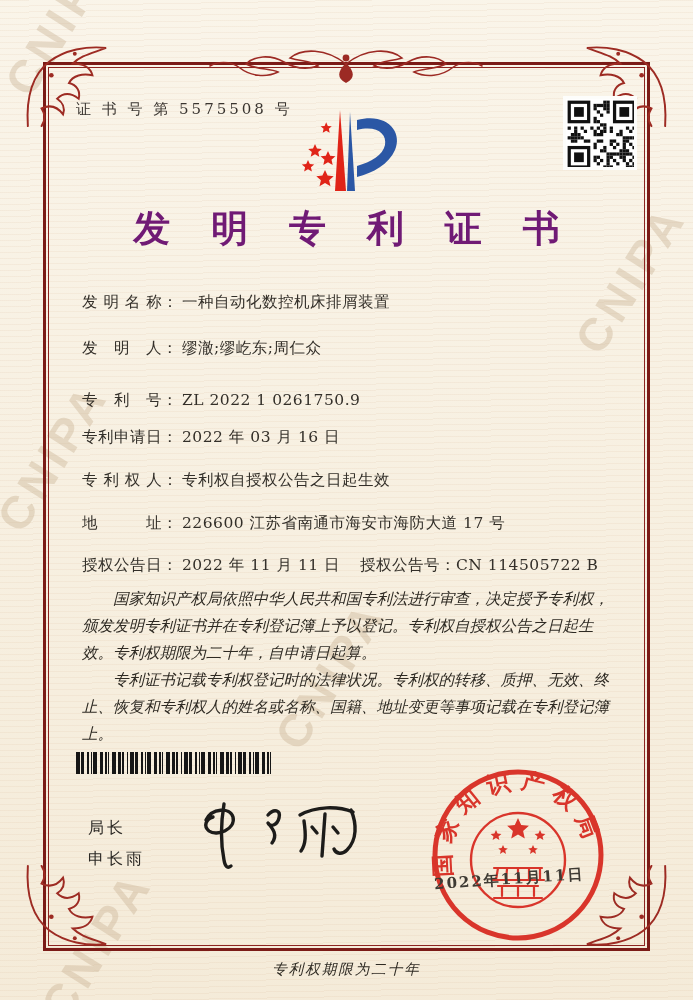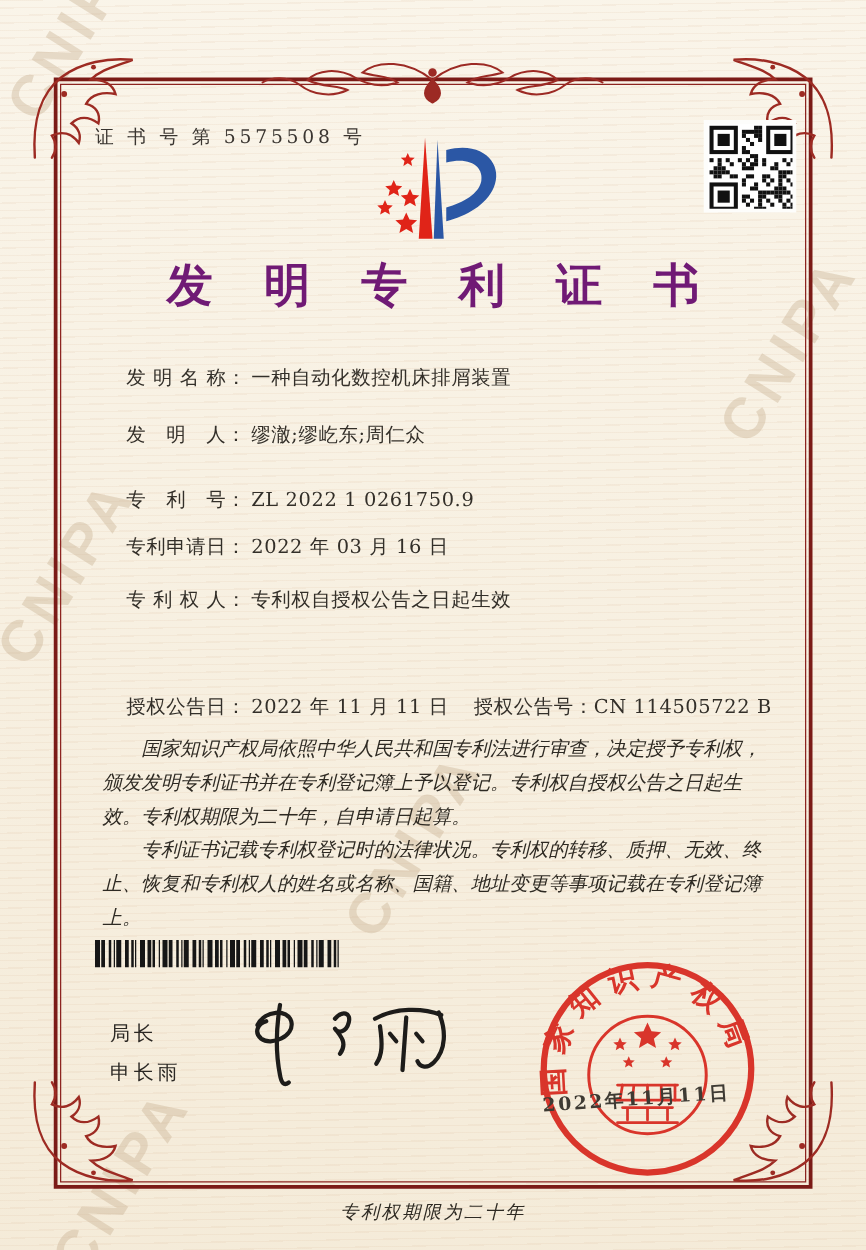--- a/index.html
+++ b/index.html
@@ -40,21 +40,21 @@
     font-size:15px;letter-spacing:3px;color:#3a3530;
   }
   .logo{position:absolute;left:283px;top:98px;z-index:3;}
   .qr{position:absolute;left:563px;top:96px;z-index:3;background:#fdfdfb;padding:3px;}
   .title{
     position:absolute;left:0;top:204px;width:100%;text-align:center;z-index:3;
     font-size:37px;font-weight:bold;letter-spacing:14px;text-indent:14px;color:#701a75;
   }
   .row{
     position:absolute;left:82px;z-index:3;
-    font-size:15.5px;color:#332f29;letter-spacing:0.5px;white-space:nowrap;margin-left:19px;
+    font-size:15.5px;color:#332f29;letter-spacing:0.5px;white-space:nowrap;
   }
   .row .lab{display:inline-block;width:100px;}
   .row .cell2{position:absolute;left:278px;top:0;white-space:nowrap;}
   .paras{
     position:absolute;left:82px;top:586px;width:534px;z-index:3;
     font-size:15.5px;line-height:27px;color:#2e2a23;font-style:italic;
   }
   .paras p{margin:0;text-indent:2em;}
   .barcode{position:absolute;left:76px;top:752px;z-index:3;}
   .sign-block{
@@ -280,20 +280,23 @@
   </div>
   <div class="row" style="top:390px;">
     <span class="lab">专　利　号：</span><span>ZL 2022 1 0261750.9</span>
   </div>
   <div class="row" style="top:427px;">
     <span class="lab">专利申请日：</span><span>2022 年 03 月 16 日</span>
   </div>
   <div class="row" style="top:470px;">
     <span class="lab">专 利 权 人：</span><span>专利权自授权公告之日起生效</span>
   </div>
+  <div class="row" style="top:513px;">
+    <span class="lab">地　　　址：</span><span>226600 江苏省南通市海安市海防大道 17 号</span>
+  </div>
   <div class="row" style="top:555px;">
     <span class="lab">授权公告日：</span><span>2022 年 11 月 11 日</span>
     <span class="cell2"><span>授权公告号：</span><span>CN 114505722 B</span></span>
   </div>
 
   <div class="paras">
     <p>国家知识产权局依照中华人民共和国专利法进行审查，决定授予专利权，颁发发明专利证书并在专利登记簿上予以登记。专利权自授权公告之日起生效。专利权期限为二十年，自申请日起算。</p>
     <p>专利证书记载专利权登记时的法律状况。专利权的转移、质押、无效、终止、恢复和专利权人的姓名或名称、国籍、地址变更等事项记载在专利登记簿上。</p>
   </div>
 

